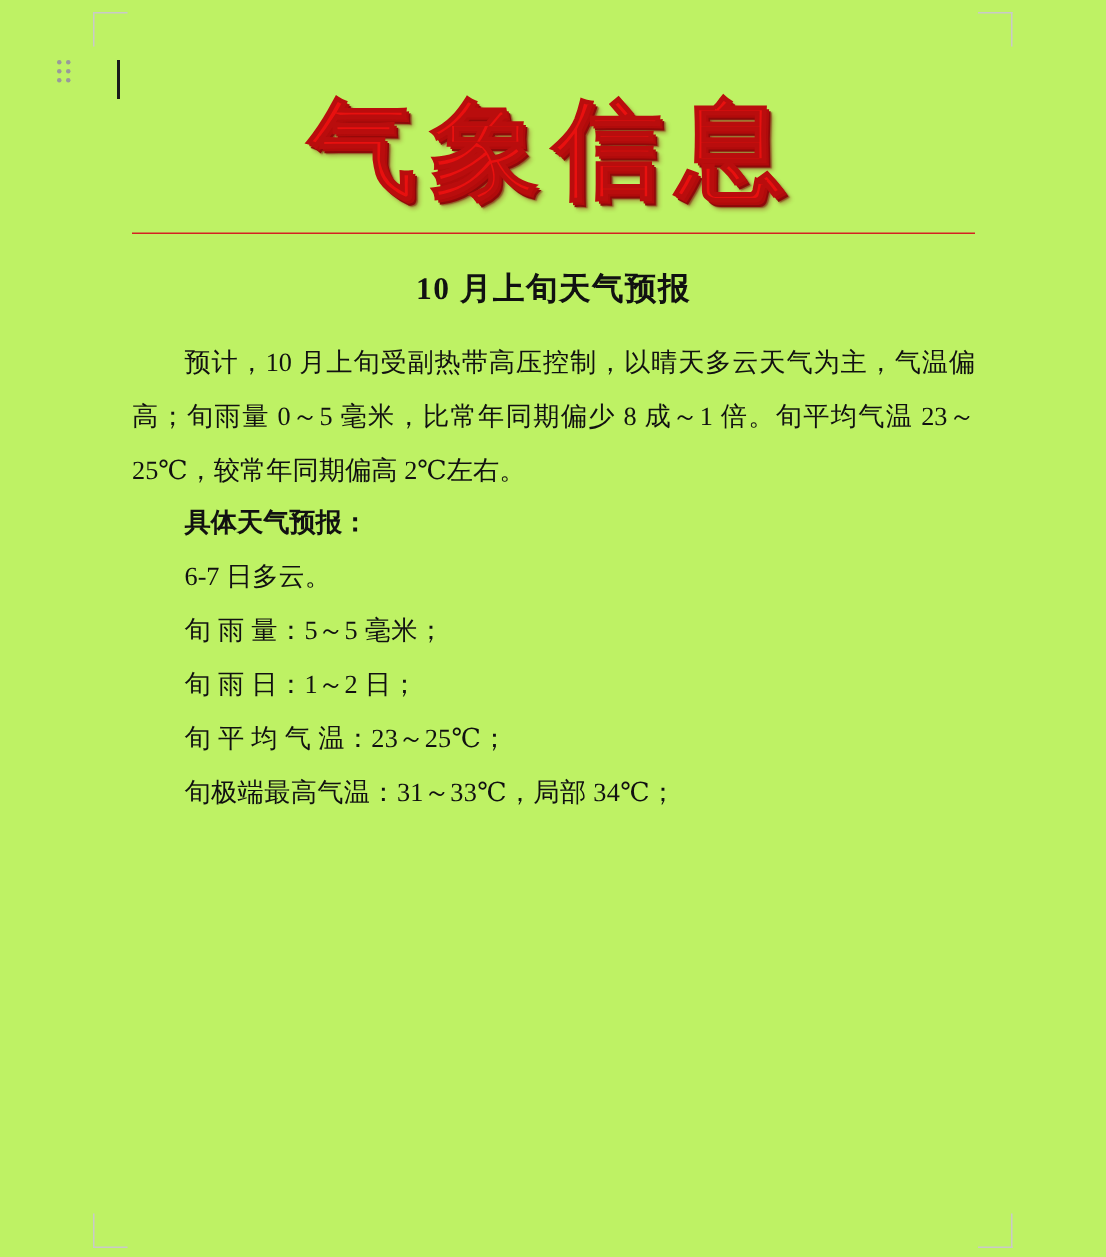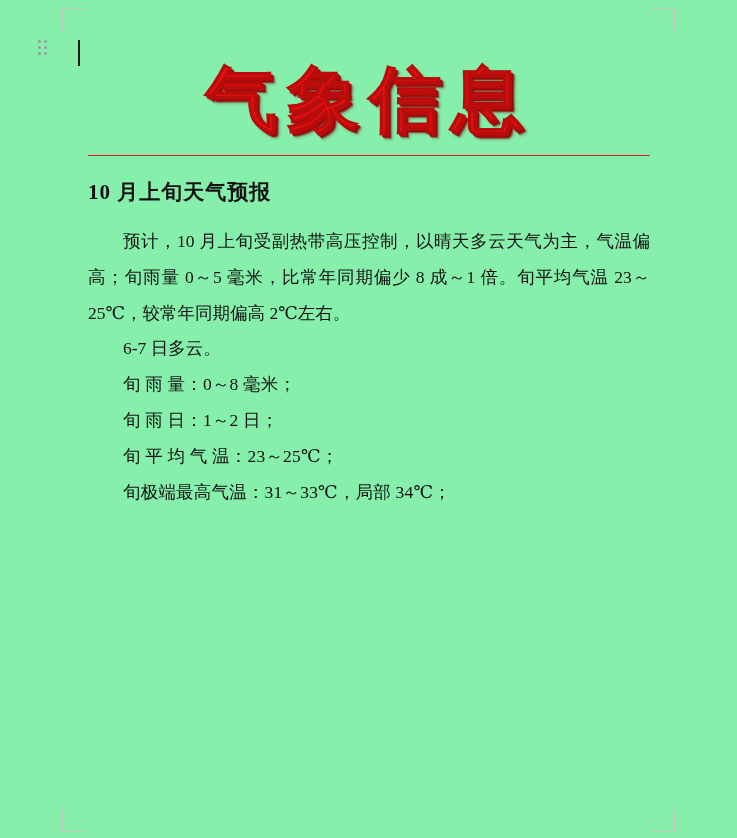--- a/index.html
+++ b/index.html
@@ -14,21 +14,21 @@
     position: relative;
     overflow: hidden;
   }
 
   
   #page {
     position: absolute;
     left: 0; top: 0;
     width: 737px;
     height: 838px;
-    background: #86efac;
+    background: #bef264;
   }
 
   
   .corner {
     position: absolute;
     width: 22px;
     height: 22px;
     border-color: #c9c9c9;
     border-style: solid;
   }
@@ -115,20 +115,21 @@
 
   
   .red-rule {
     margin-top: 14px;
     height: 0;
     border-top: 1.5px solid #d32222;
   }
 
   
   .article-title {
+    text-align: center;
     font-size: 21px;
     font-weight: 700;
     color: #111;
     margin-top: 22px;
     letter-spacing: 1px;
   }
 
   
   .body {
     margin-top: 18px;
@@ -169,21 +170,22 @@
 
     <div class="doc-title">气象信息</div>
 
 
     <div class="red-rule"></div>
 
     <div class="article-title">10 月上旬天气预报</div>
 
     <div class="body">
       <p class="p-indent">预计，10 月上旬受副热带高压控制，以晴天多云天气为主，气温偏高；旬雨量 0～5 毫米，比常年同期偏少 8 成～1 倍。旬平均气温 23～25℃，较常年同期偏高 2℃左右。</p>
+      <p class="p-bold">具体天气预报：</p>
       <p class="p-item">6-7 日多云。</p>
-      <p class="p-stat">旬 雨 量：0～8 毫米；</p>
+      <p class="p-stat">旬 雨 量：5～5 毫米；</p>
       <p class="p-stat">旬 雨 日：1～2 日；</p>
       <p class="p-stat">旬 平 均 气 温：23～25℃；</p>
       <p class="p-stat">旬极端最高气温：31～33℃，局部 34℃；</p>
     </div>
 
   </div>
 </div>
 
 </body></html>

